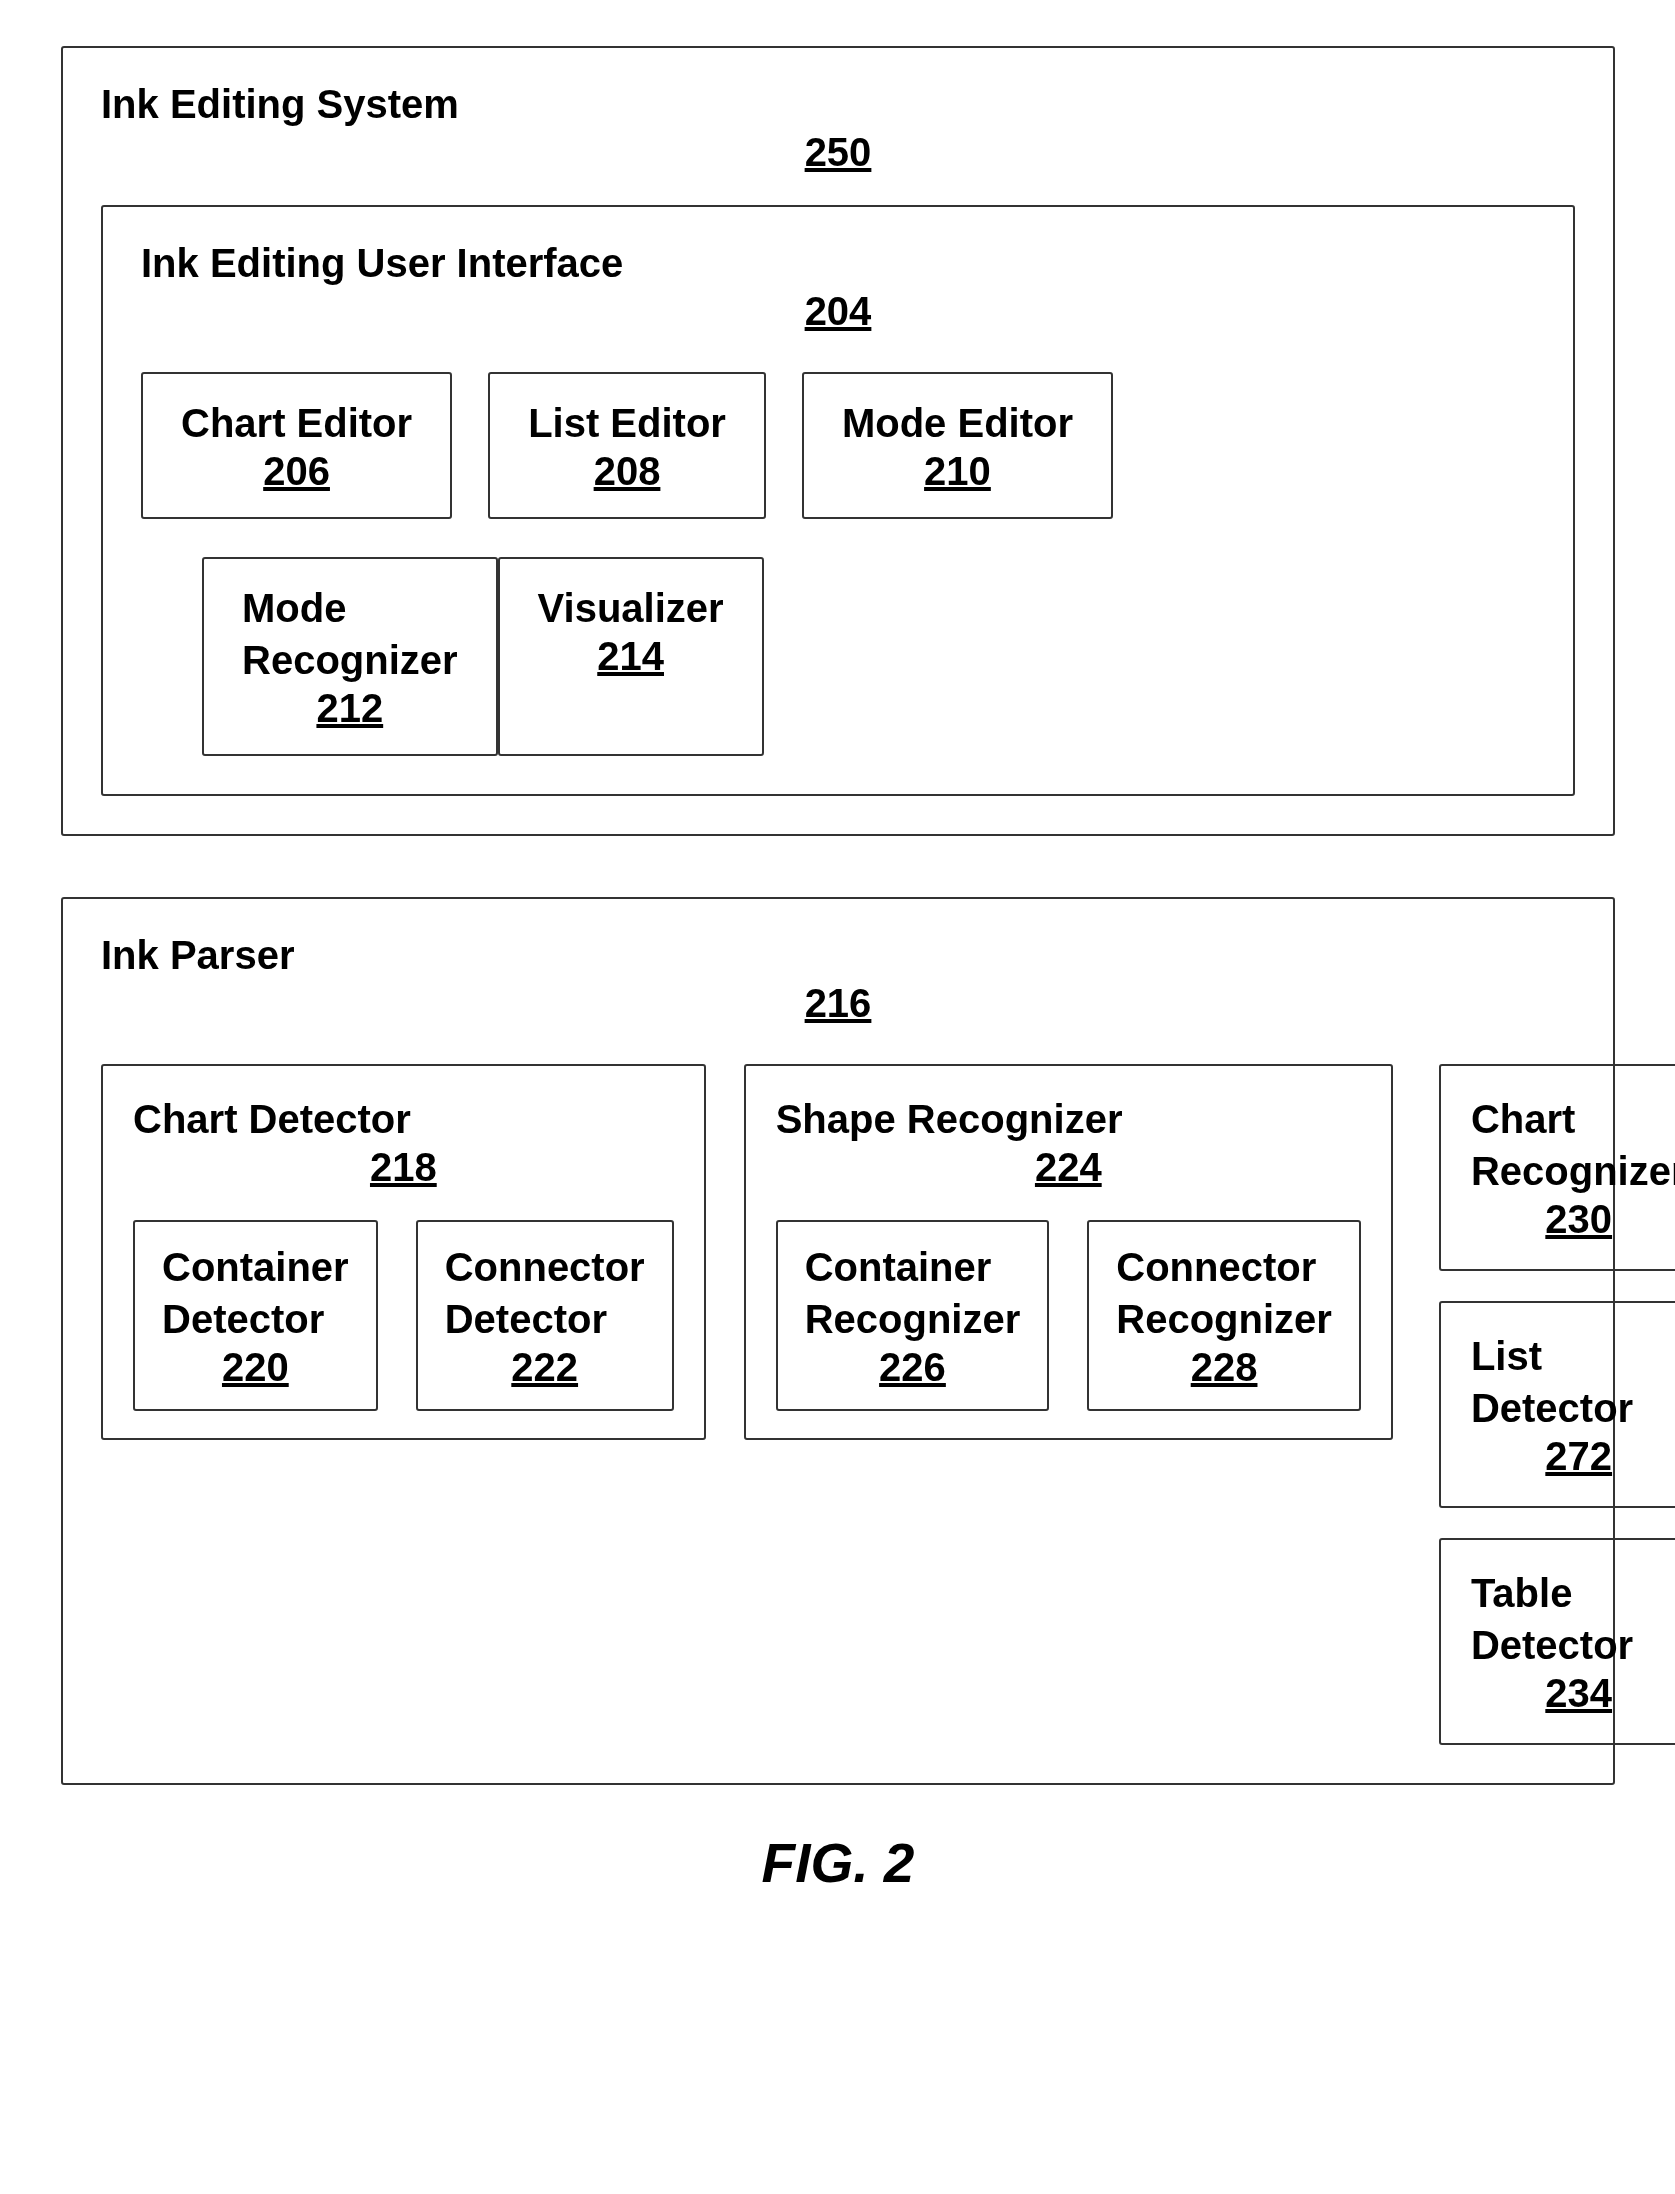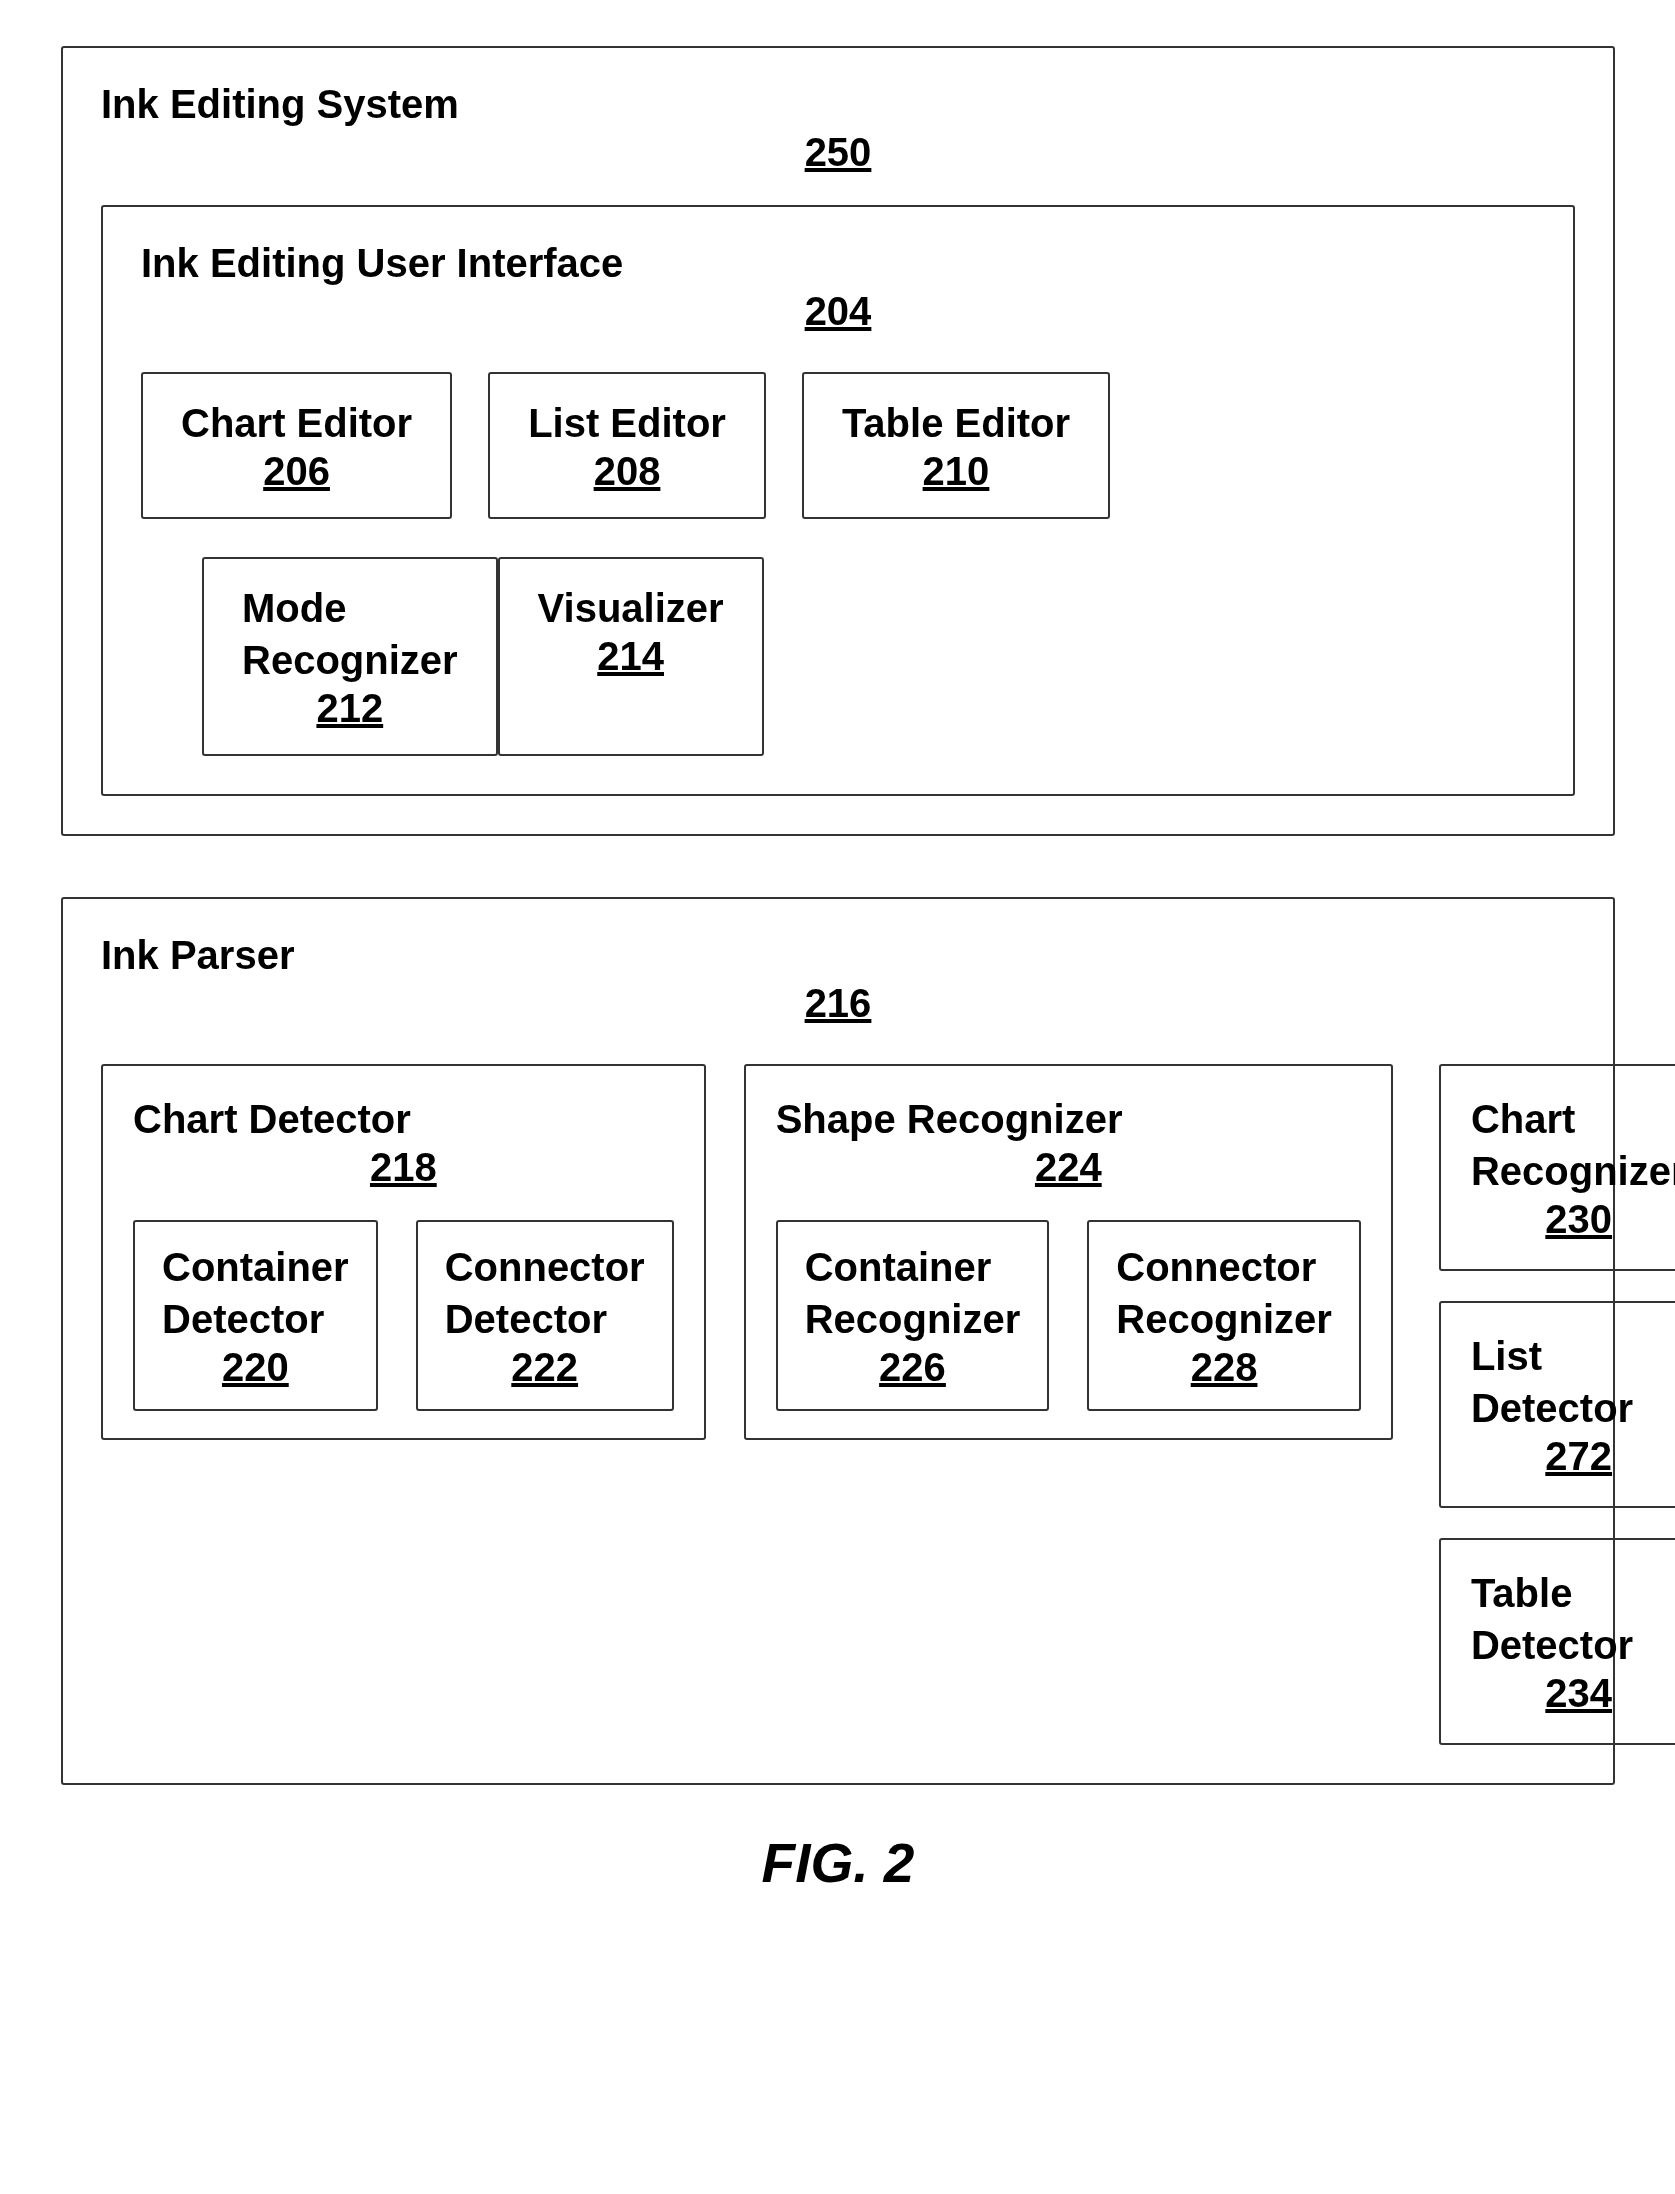--- a/index.html
+++ b/index.html
@@ -147,21 +147,21 @@
     <div class="editors-row">
       <div class="editor-box">
         <div class="box-title">Chart Editor</div>
         <div class="box-number">206</div>
       </div>
       <div class="editor-box">
         <div class="box-title">List Editor</div>
         <div class="box-number">208</div>
       </div>
       <div class="editor-box">
-        <div class="box-title">Table Editor</div>
+        <div class="box-title">Mode Editor</div>
         <div class="box-number">210</div>
       </div>
     </div>
 
     <div class="sub-row">
       <div class="editor-box">
         <div class="box-title" style="white-space: pre-line;">Mode
 Recognizer</div>
         <div class="box-number">212</div>
       </div>

